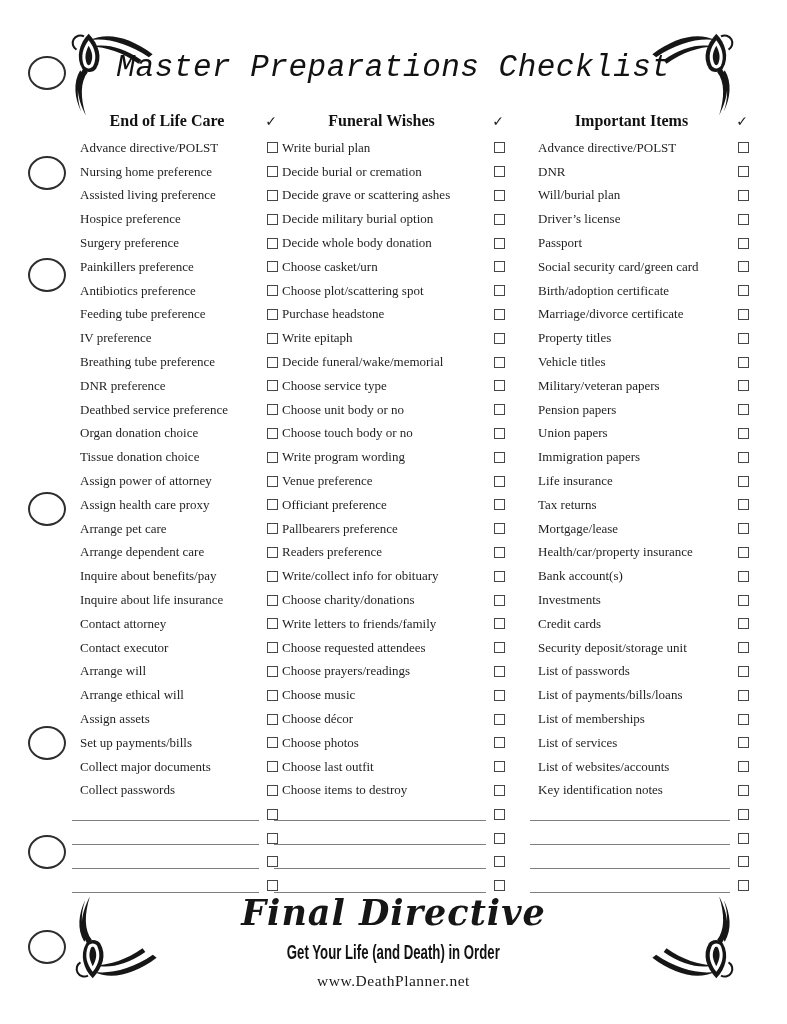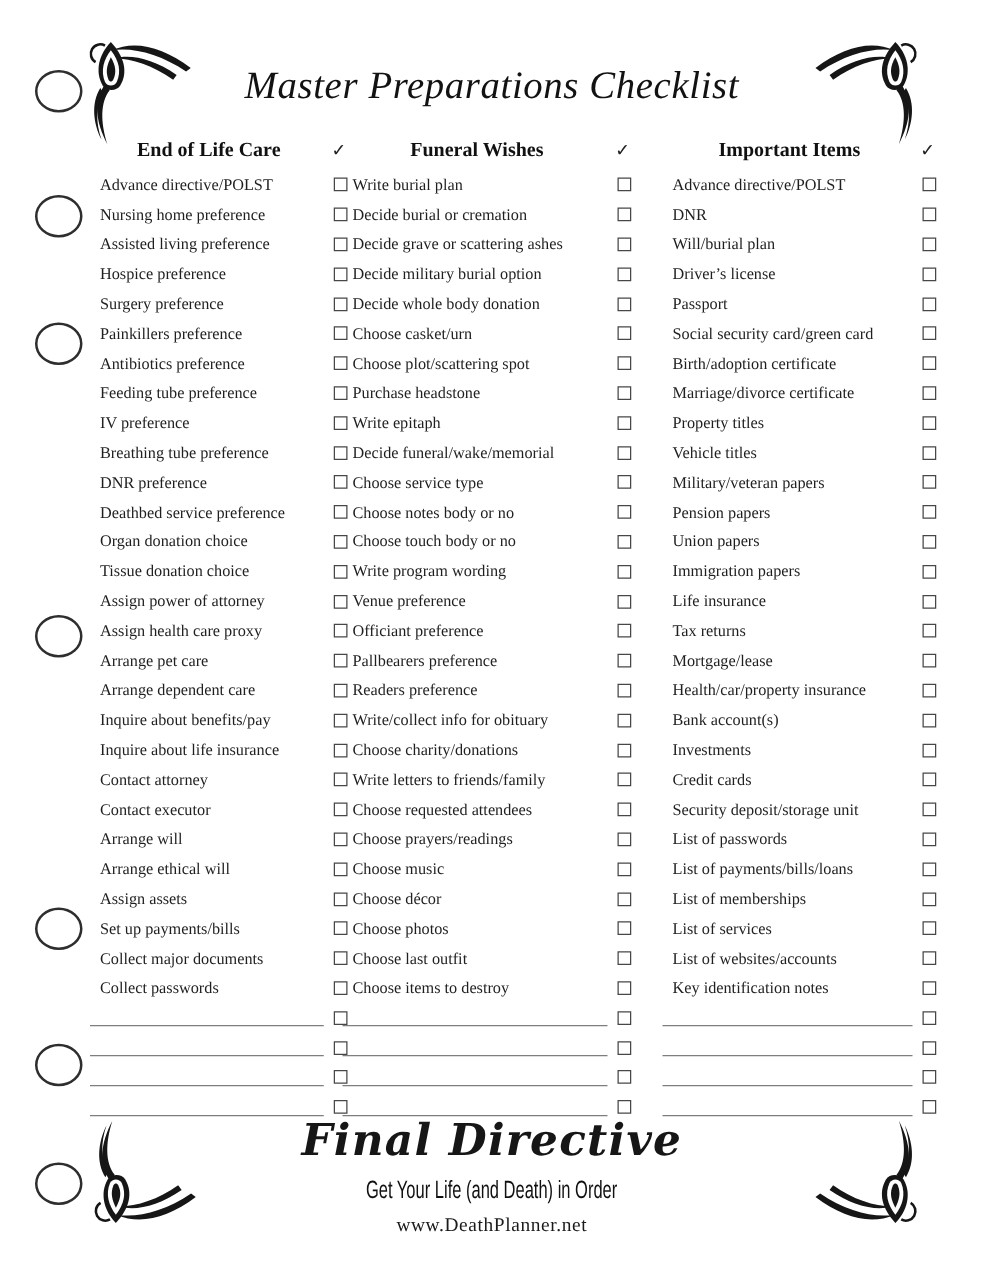--- a/index.html
+++ b/index.html
@@ -10,21 +10,21 @@
     color:#1c1c1c;
     position:relative;
     overflow:hidden;
   }
   .page { position:absolute; inset:0; background:#fff; }
 
   
   .title {
     position:absolute; top:50px; left:0; right:0;
     margin:0; text-align:center;
-    font-family:Liberation Serif, serif;
+    font-family:Liberation Mono, monospace;
     font-style:italic; font-weight:400;
     font-size:31px; letter-spacing:0.5px;
     color:#121212;
   }
 
   
   .hole {
     position:absolute; left:28px;
     width:38px; height:34px;
     border:2px solid #2e2e2e; border-radius:50%;
@@ -78,21 +78,21 @@
     text-align:center; margin:0;
     font-family:"DejaVu Serif", serif;
     font-style:italic; font-weight:700;
     font-size:35px; color:#161616; letter-spacing:1px;
     line-height:1.1;
   }
   .tagline {
     position:absolute; top:941px; left:0; right:0;
     text-align:center; margin:0;
     font-family:"Liberation Sans", sans-serif;
-    font-weight:400; font-size:20px; color:#111;
+    font-weight:700; font-size:20px; color:#111;
     line-height:1.1;
   }
   .tagline > span { display:inline-block; transform:scaleX(0.66); transform-origin:center; white-space:nowrap; }
   .website {
     position:absolute; top:972px; left:0; right:0;
     text-align:center; margin:0;
     font-family:"Liberation Serif", serif;
     font-size:15.5px; color:#1a1a1a; letter-spacing:0.5px;
   }
 </style>
@@ -341,21 +341,21 @@
         </div>
         <div class="row">
           <span class="lbl">Decide funeral/wake/memorial</span>
           <span class="box" style="border-color: rgb(71, 71, 71);"></span>
         </div>
         <div class="row">
           <span class="lbl">Choose service type</span>
           <span class="box" style="border-color: rgb(71, 71, 71);"></span>
         </div>
         <div class="row">
-          <span class="lbl">Choose notes body or no</span>
+          <span class="lbl">Choose unit body or no</span>
           <span class="box" style="border-color: rgb(71, 71, 71);"></span>
         </div>
         <div class="row">
           <span class="lbl">Choose touch body or no</span>
           <span class="box" style="border-color: rgb(71, 71, 71);"></span>
         </div>
         <div class="row">
           <span class="lbl">Write program wording</span>
           <span class="box" style="border-color: rgb(71, 71, 71);"></span>
         </div>

